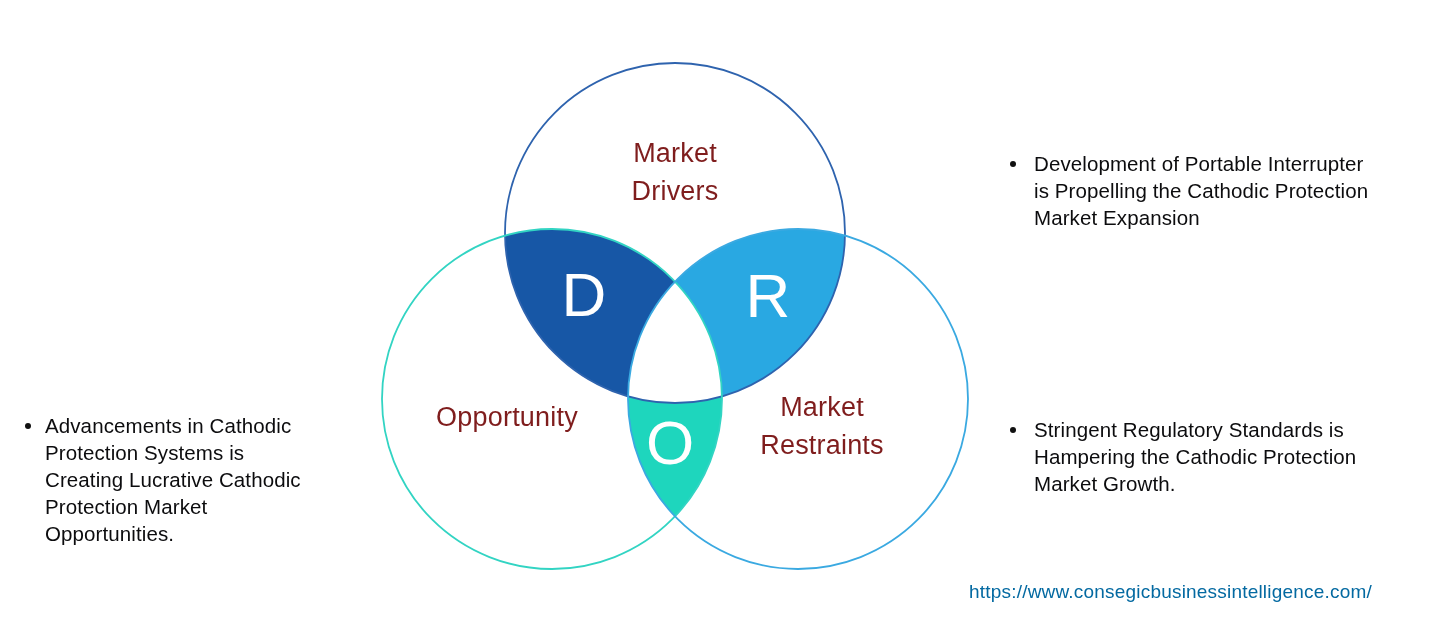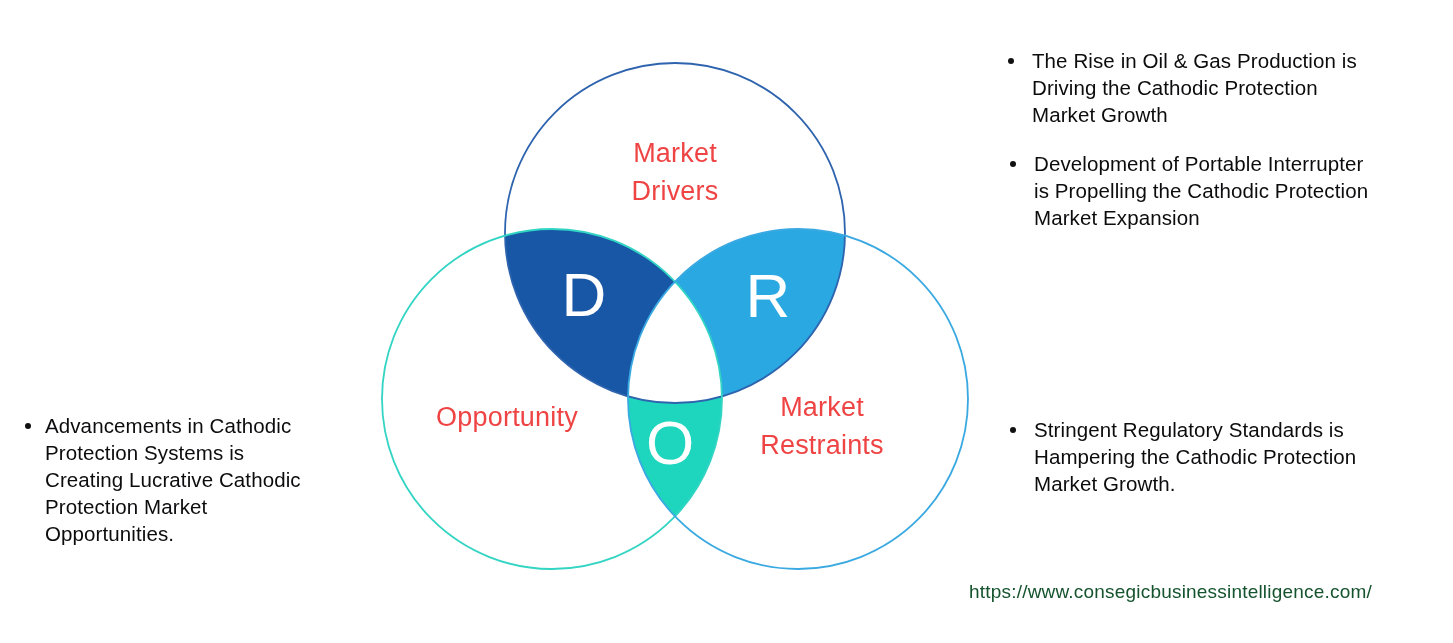--- a/index.html
+++ b/index.html
@@ -5,21 +5,21 @@
   * { margin: 0; padding: 0; box-sizing: border-box; }
   html, body { width: 1453px; height: 643px; background: #ffffff; overflow: hidden; }
   body { font-family: "Liberation Sans", "DejaVu Sans", sans-serif; position: relative; }
 
   .canvas { position: absolute; inset: 0; width: 1453px; height: 643px; background: #ffffff; }
 
   .venn-svg { position: absolute; left: 0; top: 0; }
 
   .venn-label {
     position: absolute;
-    color: #ef4444;
+    color: #7f1d1d;
     font-size: 27px;
     line-height: 38px;
     text-align: center;
     white-space: pre-line;
     letter-spacing: 0.2px;
   }
   .venn-letter {
     position: absolute;
     color: #ffffff;
     font-size: 62px;
@@ -50,21 +50,21 @@
     letter-spacing: 0.1px;
   }
   .bullet-right .bullet-dot { margin-right: 18px; }
   .bullet-left .bullet-dot { margin-right: 14px; }
 
   .footer-url {
     position: absolute;
     left: 969px;
     top: 581px;
     font-size: 19px;
-    color: #14532d;
+    color: #0369a1;
     letter-spacing: 0.2px;
   }
 </style>
 </head>
 <body>
 
 <div class="canvas">
 
   <svg class="venn-svg" width="1453" height="643" viewBox="0 0 1453 643">
     <defs>
@@ -115,26 +115,20 @@
 
   <div class="bullet-item bullet-left" style="left:25px; top:412px; width:360px;">
     <span class="bullet-dot"></span>
     <span class="bullet-text">Advancements in Cathodic
 Protection Systems is
 Creating Lucrative Cathodic
 Protection Market
 Opportunities.</span>
   </div>
 
-  <div class="bullet-item bullet-right" style="left:1008px; top:47px; width:430px;">
-    <span class="bullet-dot"></span>
-    <span class="bullet-text">The Rise in Oil &amp; Gas Production is
-Driving the Cathodic Protection
-Market Growth</span>
-  </div>
 
   <div class="bullet-item bullet-right" style="left:1010px; top:416px; width:430px;">
     <span class="bullet-dot"></span>
     <span class="bullet-text">Stringent Regulatory Standards is
 Hampering the Cathodic Protection
 Market Growth.</span>
   </div>
 
   <div class="bullet-item bullet-right" style="left:1010px; top:150px; width:430px;">
     <span class="bullet-dot"></span>

